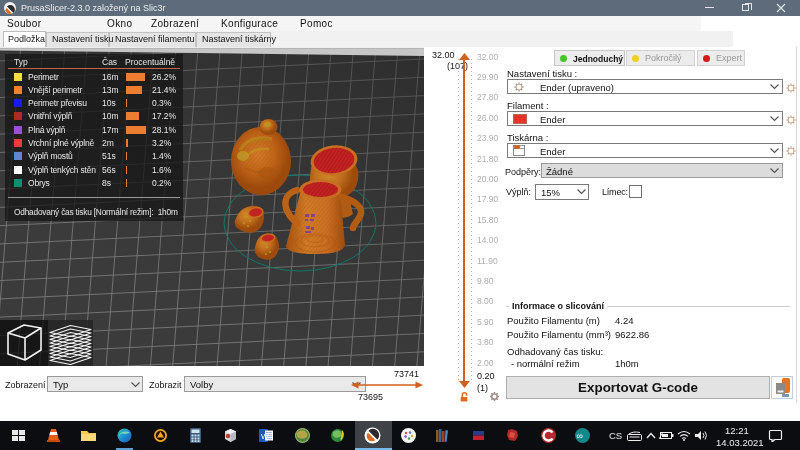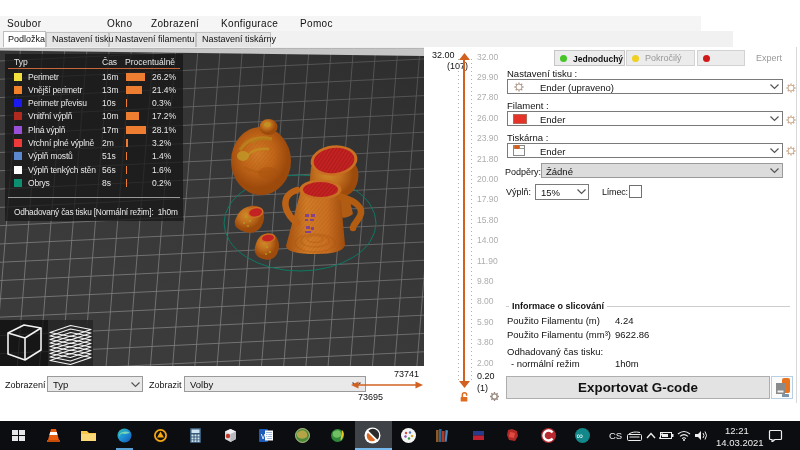--- a/index.html
+++ b/index.html
@@ -3,20 +3,37 @@
 <style>
 * { margin:0; padding:0; box-sizing:border-box; }
 body { width:800px; height:450px; overflow:hidden; }
 #screen { position:relative; width:800px; height:450px; font-family:"Liberation Sans",sans-serif; background:#fff; overflow:hidden; }
 .abs { position:absolute; }
 .t95 { font-size:9.5px; color:#111; }
 </style></head>
 <body>
 <div id="screen">
 
+<div class="abs" style="left:0;top:0;width:800px;height:16px;background:#5d6b7b;">
+  <div class="abs" style="left:4px;top:2px;width:12px;height:12px;border-radius:50%;background:#f4f4f4;overflow:hidden;">
+    <svg width="12" height="12">
+          <g transform="rotate(45 6 6)">
+            <path d="M1.4 5.6 a4.6 4.6 0 0 1 9.2 0 Z" fill="#2b2b2b"></path>
+            <path d="M2.2 7 a3.8 3.4 0 0 0 7.6 0 Z" fill="#d96b26"></path>
+          </g>
+        </svg>
+  </div>
+  <div class="abs" style="left:21px;top:2.5px;font-size:9px;color:#e9edf1;">PrusaSlicer-2.3.0 založený na Slic3r</div>
+  <div class="abs" style="left:705px;top:7px;width:9px;height:1px;background:#dfe5ea;"></div>
+  <div class="abs" style="left:742px;top:4px;width:7px;height:7px;border:1px solid #dfe5ea;"></div>
+  <div class="abs" style="left:744.5px;top:2.5px;width:7px;height:7px;border:1px solid #dfe5ea;border-left:none;border-bottom:none;"></div>
+  <svg class="abs" style="left:776px;top:3px;" width="10" height="10">
+        <path d="M1 1 L9 9 M9 1 L1 9" stroke="#dfe5ea" stroke-width="1.1"></path>
+      </svg>
+</div>
 
 <div class="abs" style="left:0;top:16px;width:701px;height:15px;background:#f5f5f5;">
   <span class="abs" style="left:7px;top:2px;font-size:10px;letter-spacing:0.35px;color:#111;">Soubor</span>
   <span class="abs" style="left:57px;top:14px;font-size:10px;letter-spacing:0.35px;color:#111;">Editovat</span>
   <span class="abs" style="left:107px;top:2px;font-size:10px;letter-spacing:0.35px;color:#111;">Okno</span>
   <span class="abs" style="left:151px;top:2px;font-size:10px;letter-spacing:0.35px;color:#111;">Zobrazení</span>
   <span class="abs" style="left:221px;top:2px;font-size:10px;letter-spacing:0.35px;color:#111;">Konfigurace</span>
   <span class="abs" style="left:300px;top:2px;font-size:10px;letter-spacing:0.35px;color:#111;">Pomoc</span>
 </div>
 
@@ -299,21 +316,21 @@
     </svg>
 
 <div class="abs" style="left:554px;top:50px;width:71px;height:16px;background:#ececec;border:1px solid #c6c6c6;"></div>
 <div class="abs" style="left:560px;top:54.5px;width:7px;height:7px;border-radius:50%;background:#46c428;"></div>
 <div class="abs" style="left:573px;top:53.5px;font-size:8.5px;font-weight:bold;color:#111;">Jednoduchý</div>
 <div class="abs" style="left:626px;top:50px;width:69px;height:16px;background:#ececec;border:1px solid #d2d2d2;"></div>
 <div class="abs" style="left:632px;top:54.5px;width:7px;height:7px;border-radius:50%;background:#f0d020;"></div>
 <div class="abs" style="left:645px;top:53px;font-size:9px;color:#999;">Pokročilý</div>
 <div class="abs" style="left:697px;top:50px;width:48px;height:16px;background:#ececec;border:1px solid #d2d2d2;"></div>
 <div class="abs" style="left:703px;top:54.5px;width:7px;height:7px;border-radius:50%;background:#d01818;"></div>
-<div class="abs" style="left:716px;top:53px;font-size:9px;color:#999;margin-left:40px;">Expert</div>
+<div class="abs" style="left:716px;top:53px;font-size:9px;color:#999;">Expert</div>
 
 <div class="abs t95" style="left:507px;top:68px;">Nastavení tisku :</div>
 <div class="abs" style="left:507px;top:79px;width:276px;height:15px;background:#fff;border:1px solid #7a7a7a;"></div>
 <svg class="abs" style="left:514px;top:82px;" width="10" height="10" viewBox="0 0 22 22">
       <g fill="none" stroke="#ab9384" stroke-width="2">
         <circle cx="11" cy="11" r="6.5"></circle>
         <g stroke-width="3">
           <line x1="11" y1="1" x2="11" y2="4"></line>
           <line x1="11" y1="18" x2="11" y2="21"></line>
           <line x1="1" y1="11" x2="4" y2="11"></line>

